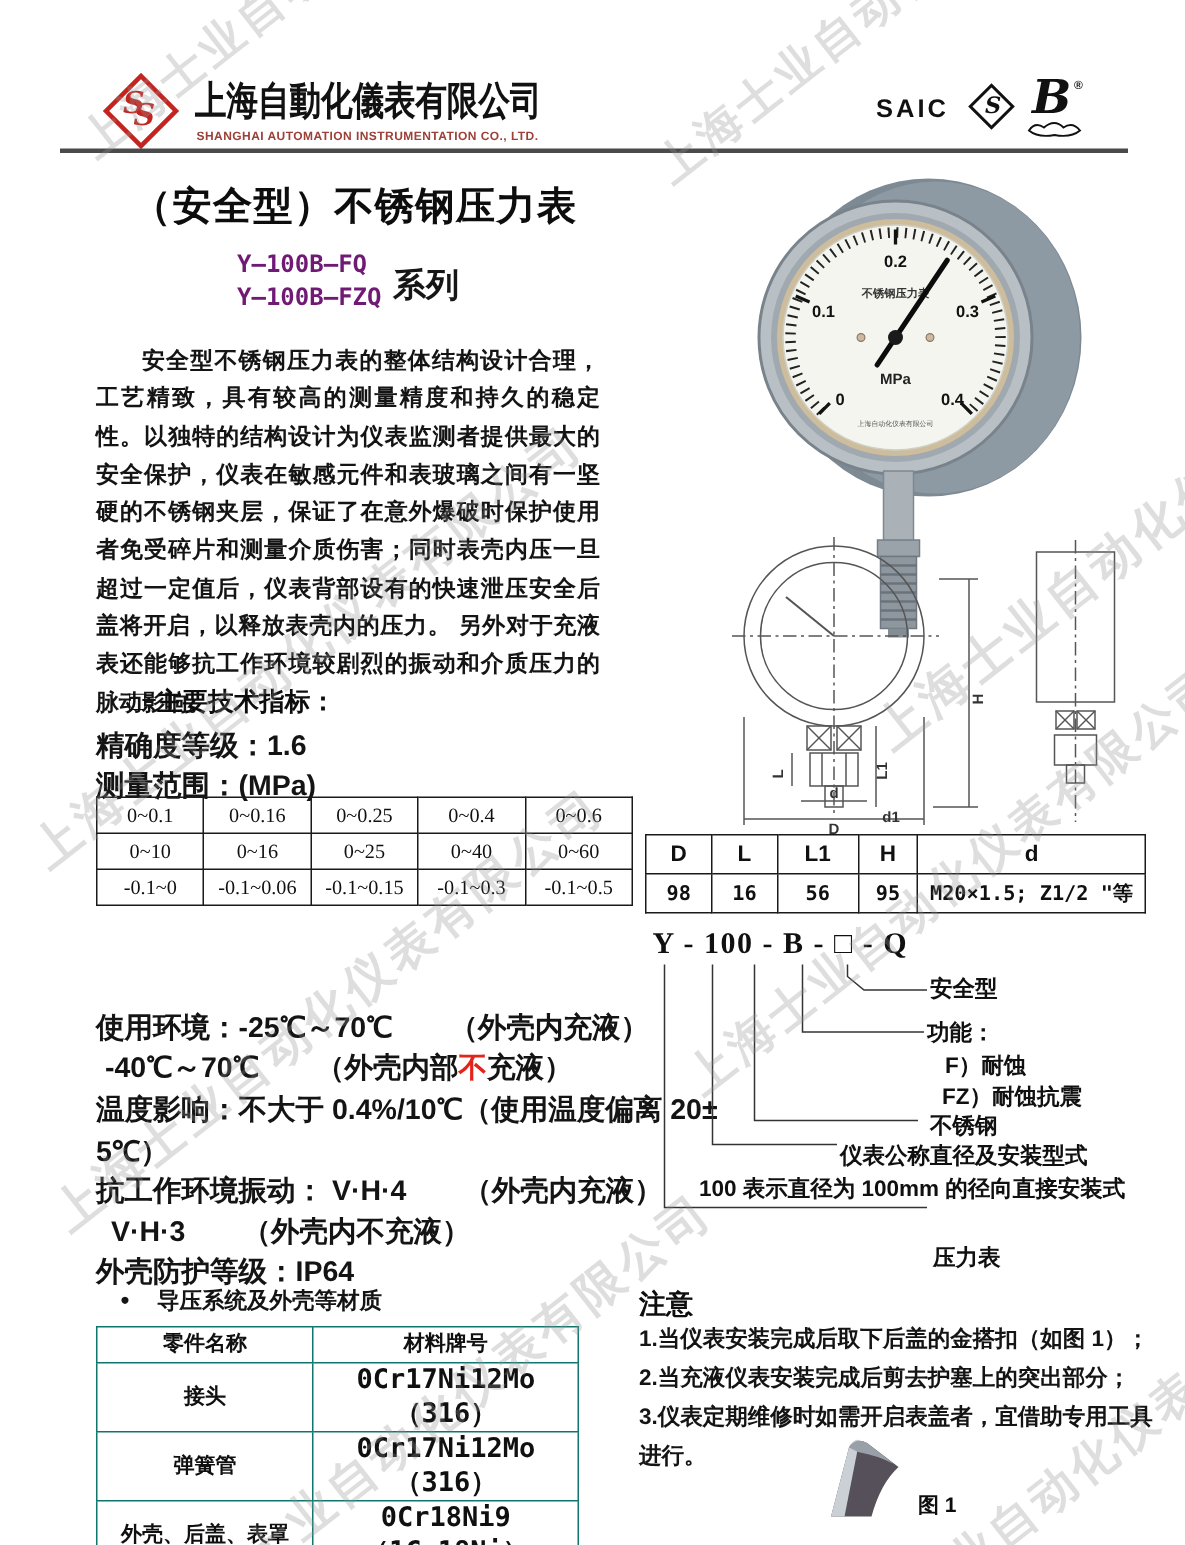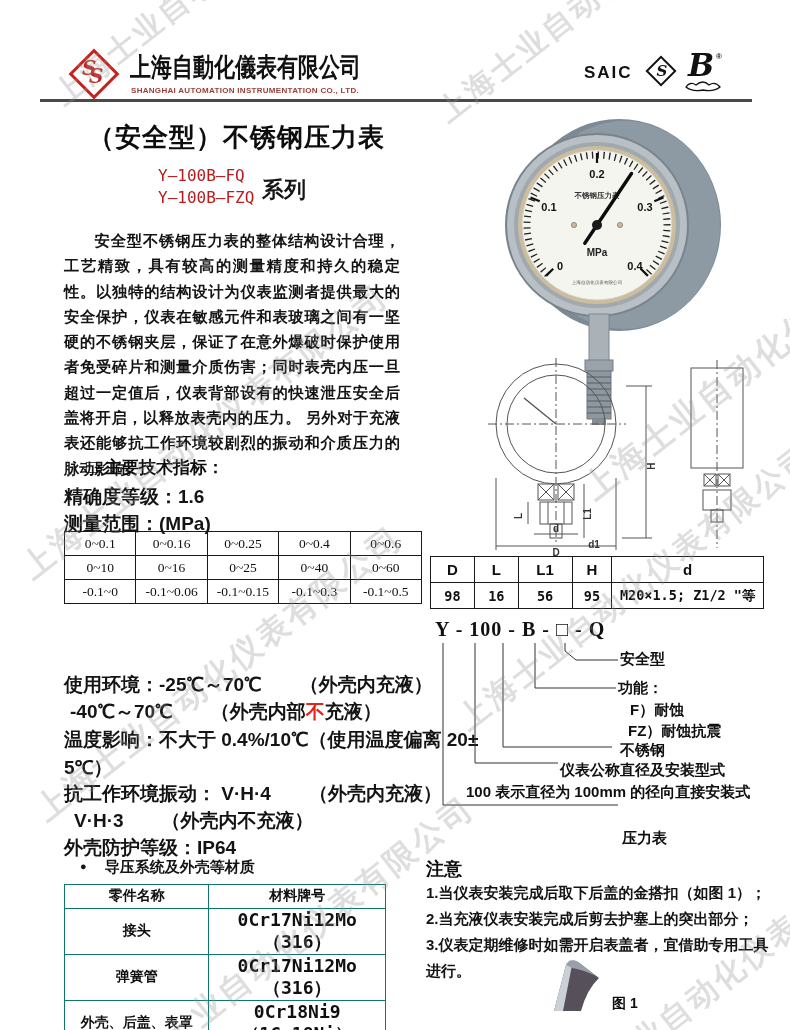--- a/index.html
+++ b/index.html
@@ -32,21 +32,21 @@
   .saic-diamond span { position:absolute; left:3.5px; top:-1px; transform:rotate(-45deg);
         font-family:"DejaVu Serif", serif; font-style:italic; font-weight:900; font-size:15px; color:#111; }
   .b-logo { position:absolute; left:688px; top:50px; font-family:"DejaVu Serif", serif;
         font-style:italic; font-weight:900; font-size:31px; color:#111; line-height:30px; }
   .b-reg { position:absolute; left:716px; top:52px; font-size:8px; font-weight:700; color:#111; font-style:normal; }
   .b-cloud { position:absolute; left:684px; top:80px; }
   .header-rule { position:absolute; left:40px; top:99px; width:712px; height:3px; background:#4a4a4a; }
 
   
   .doc-title { position:absolute; left:88px; top:120px; font-size:26px; font-weight:800; letter-spacing:1px; color:#0d0d0d; }
-  .model-line { position:absolute; font-family:"DejaVu Sans Mono", monospace; font-size:16px; font-weight:400; color:#b91c1c; }
+  .model-line { position:absolute; font-family:"DejaVu Sans Mono", monospace; font-size:16px; font-weight:700; color:#701a75; }
   .model1 { left:158px; top:166px; } .model2 { left:158px; top:188px; }
   .series-label { position:absolute; left:262px; top:175px; font-size:22px; font-weight:700; }
   .description { position:absolute; left:64px; top:228px; width:336px; font-size:15.3px; font-weight:600;
         line-height:25.3px; text-align:justify; text-indent:2em; color:#141414; }
   .section-heading { position:absolute; left:86px; top:456px; font-size:17px; font-weight:800; color:#0d0d0d; }
   .section-heading .box { font-weight:400; margin-right:8px; font-size:18px; }
   .spec-line { position:absolute; left:64px; font-size:19px; font-weight:700; color:#141414; }
   .accuracy { top:484px; } .range-title { top:511px; }
 
   table { border-collapse:collapse; }

